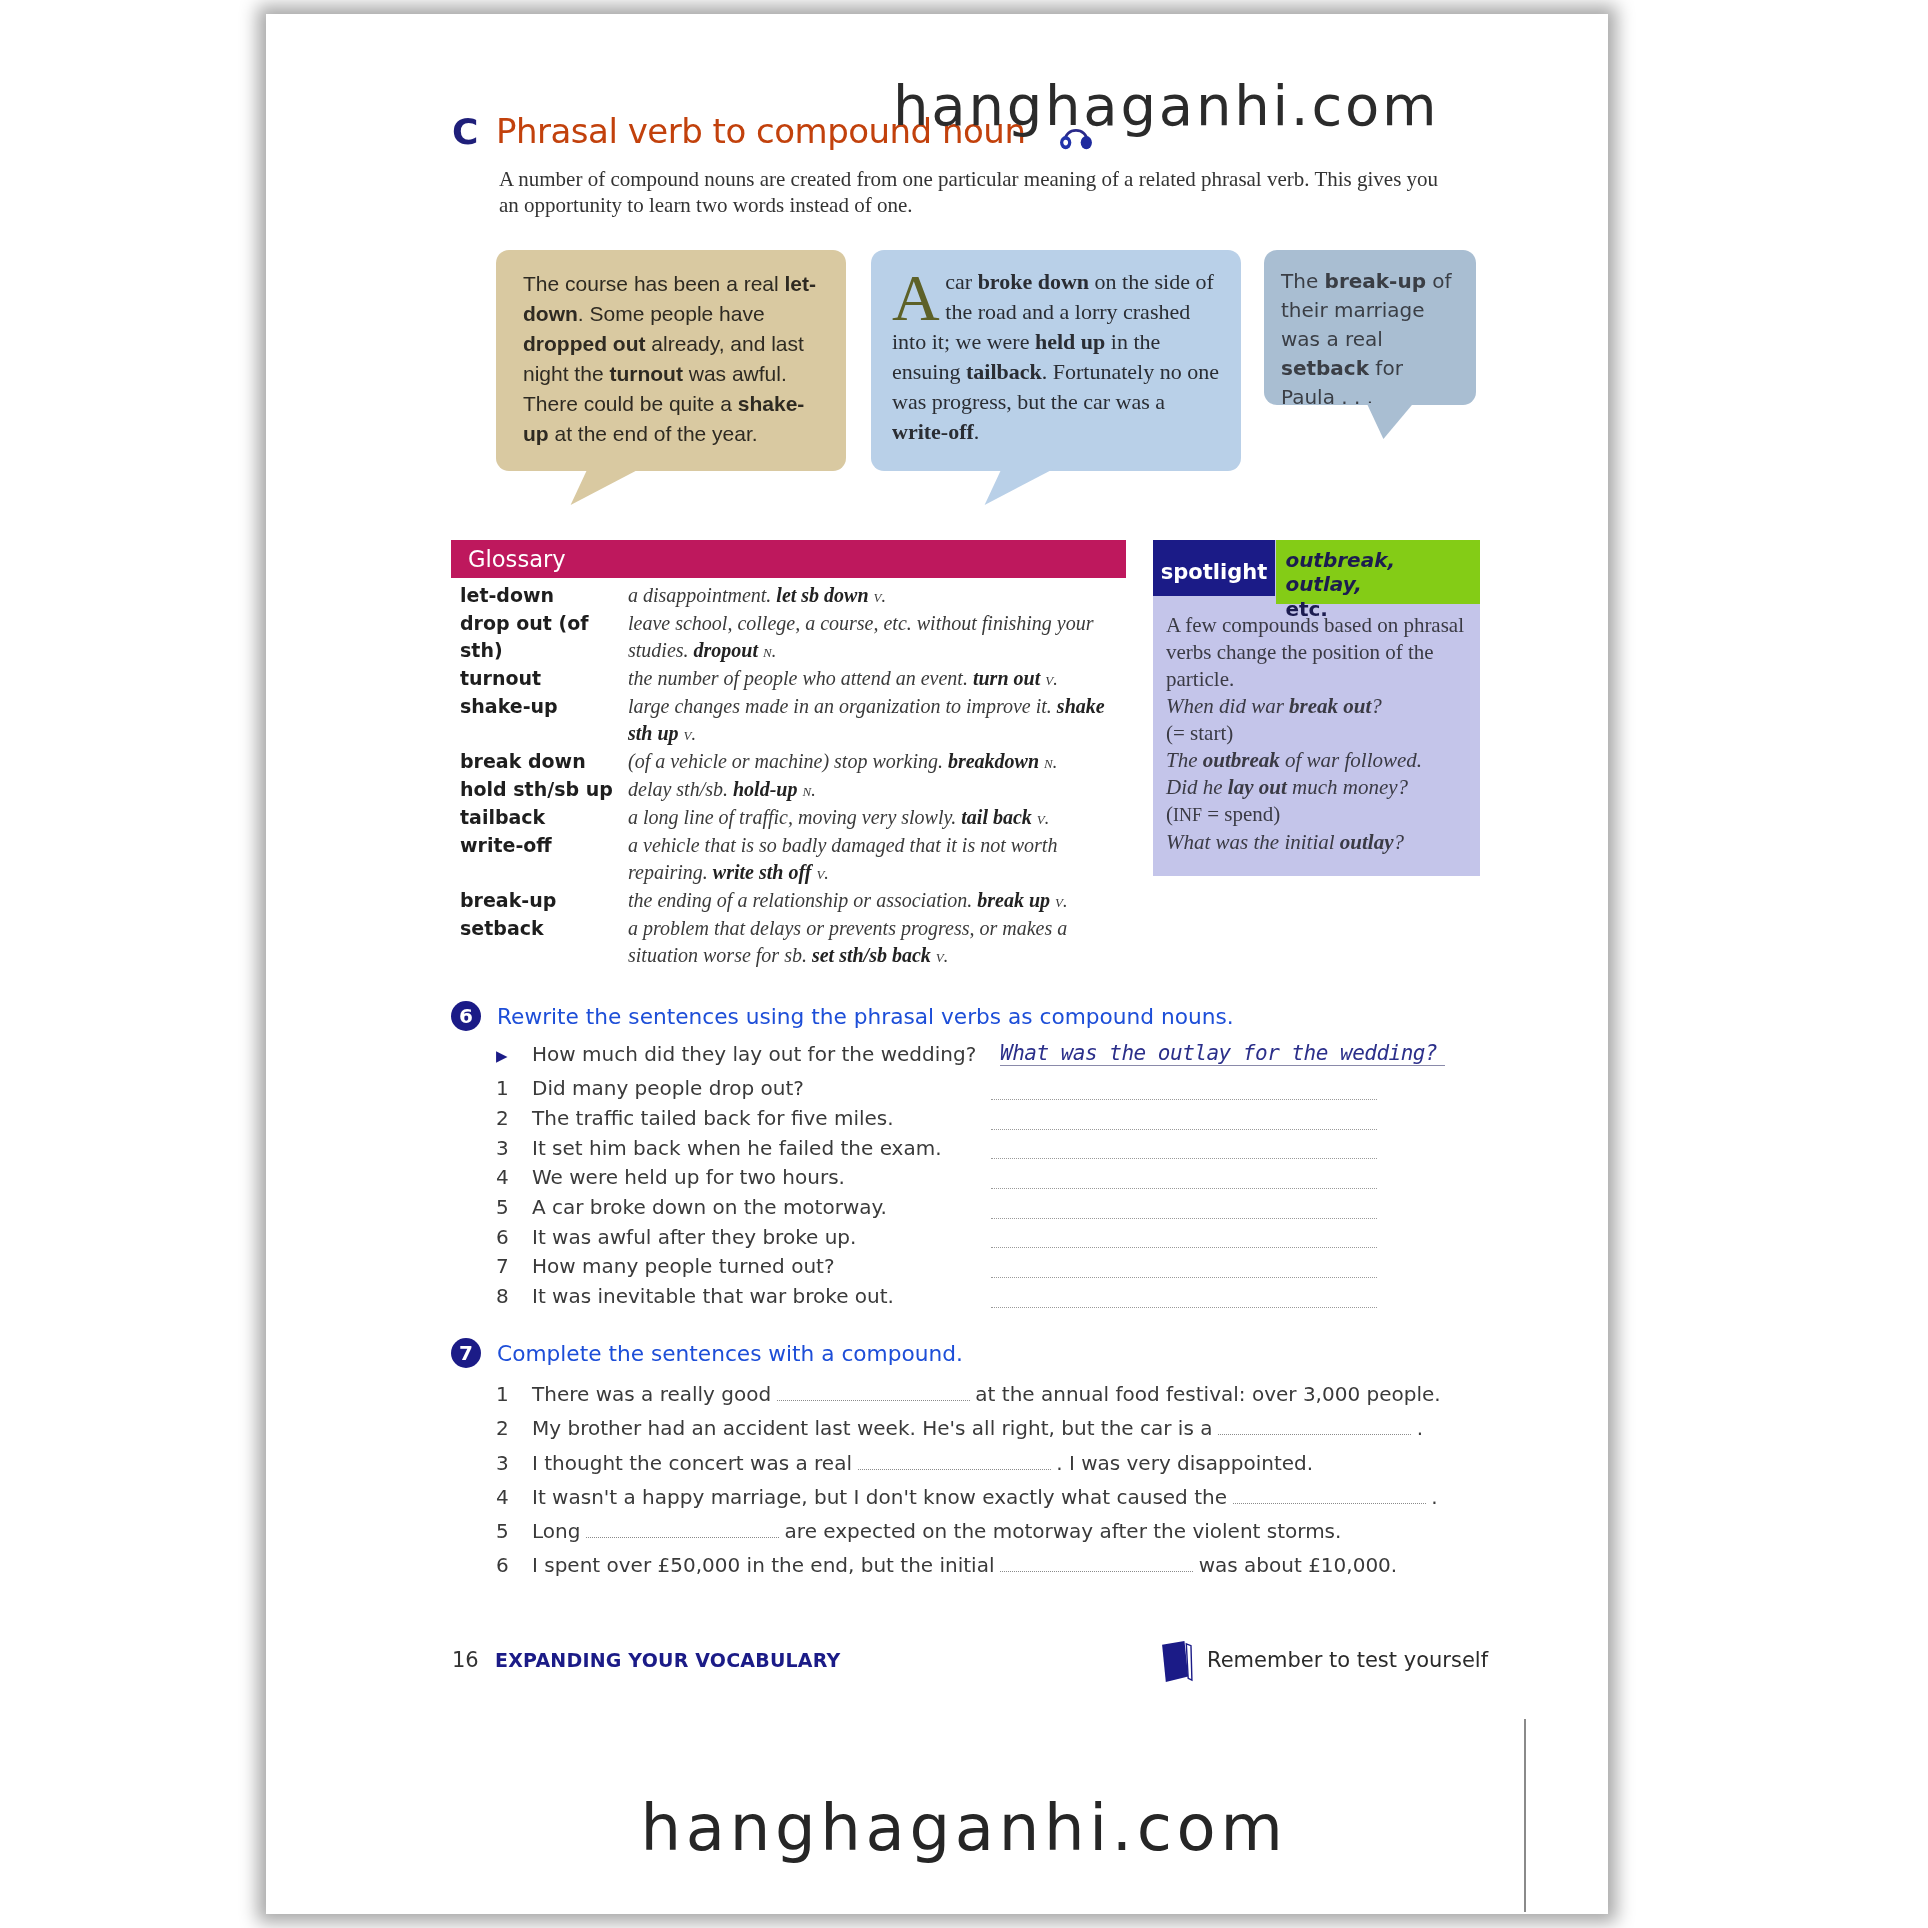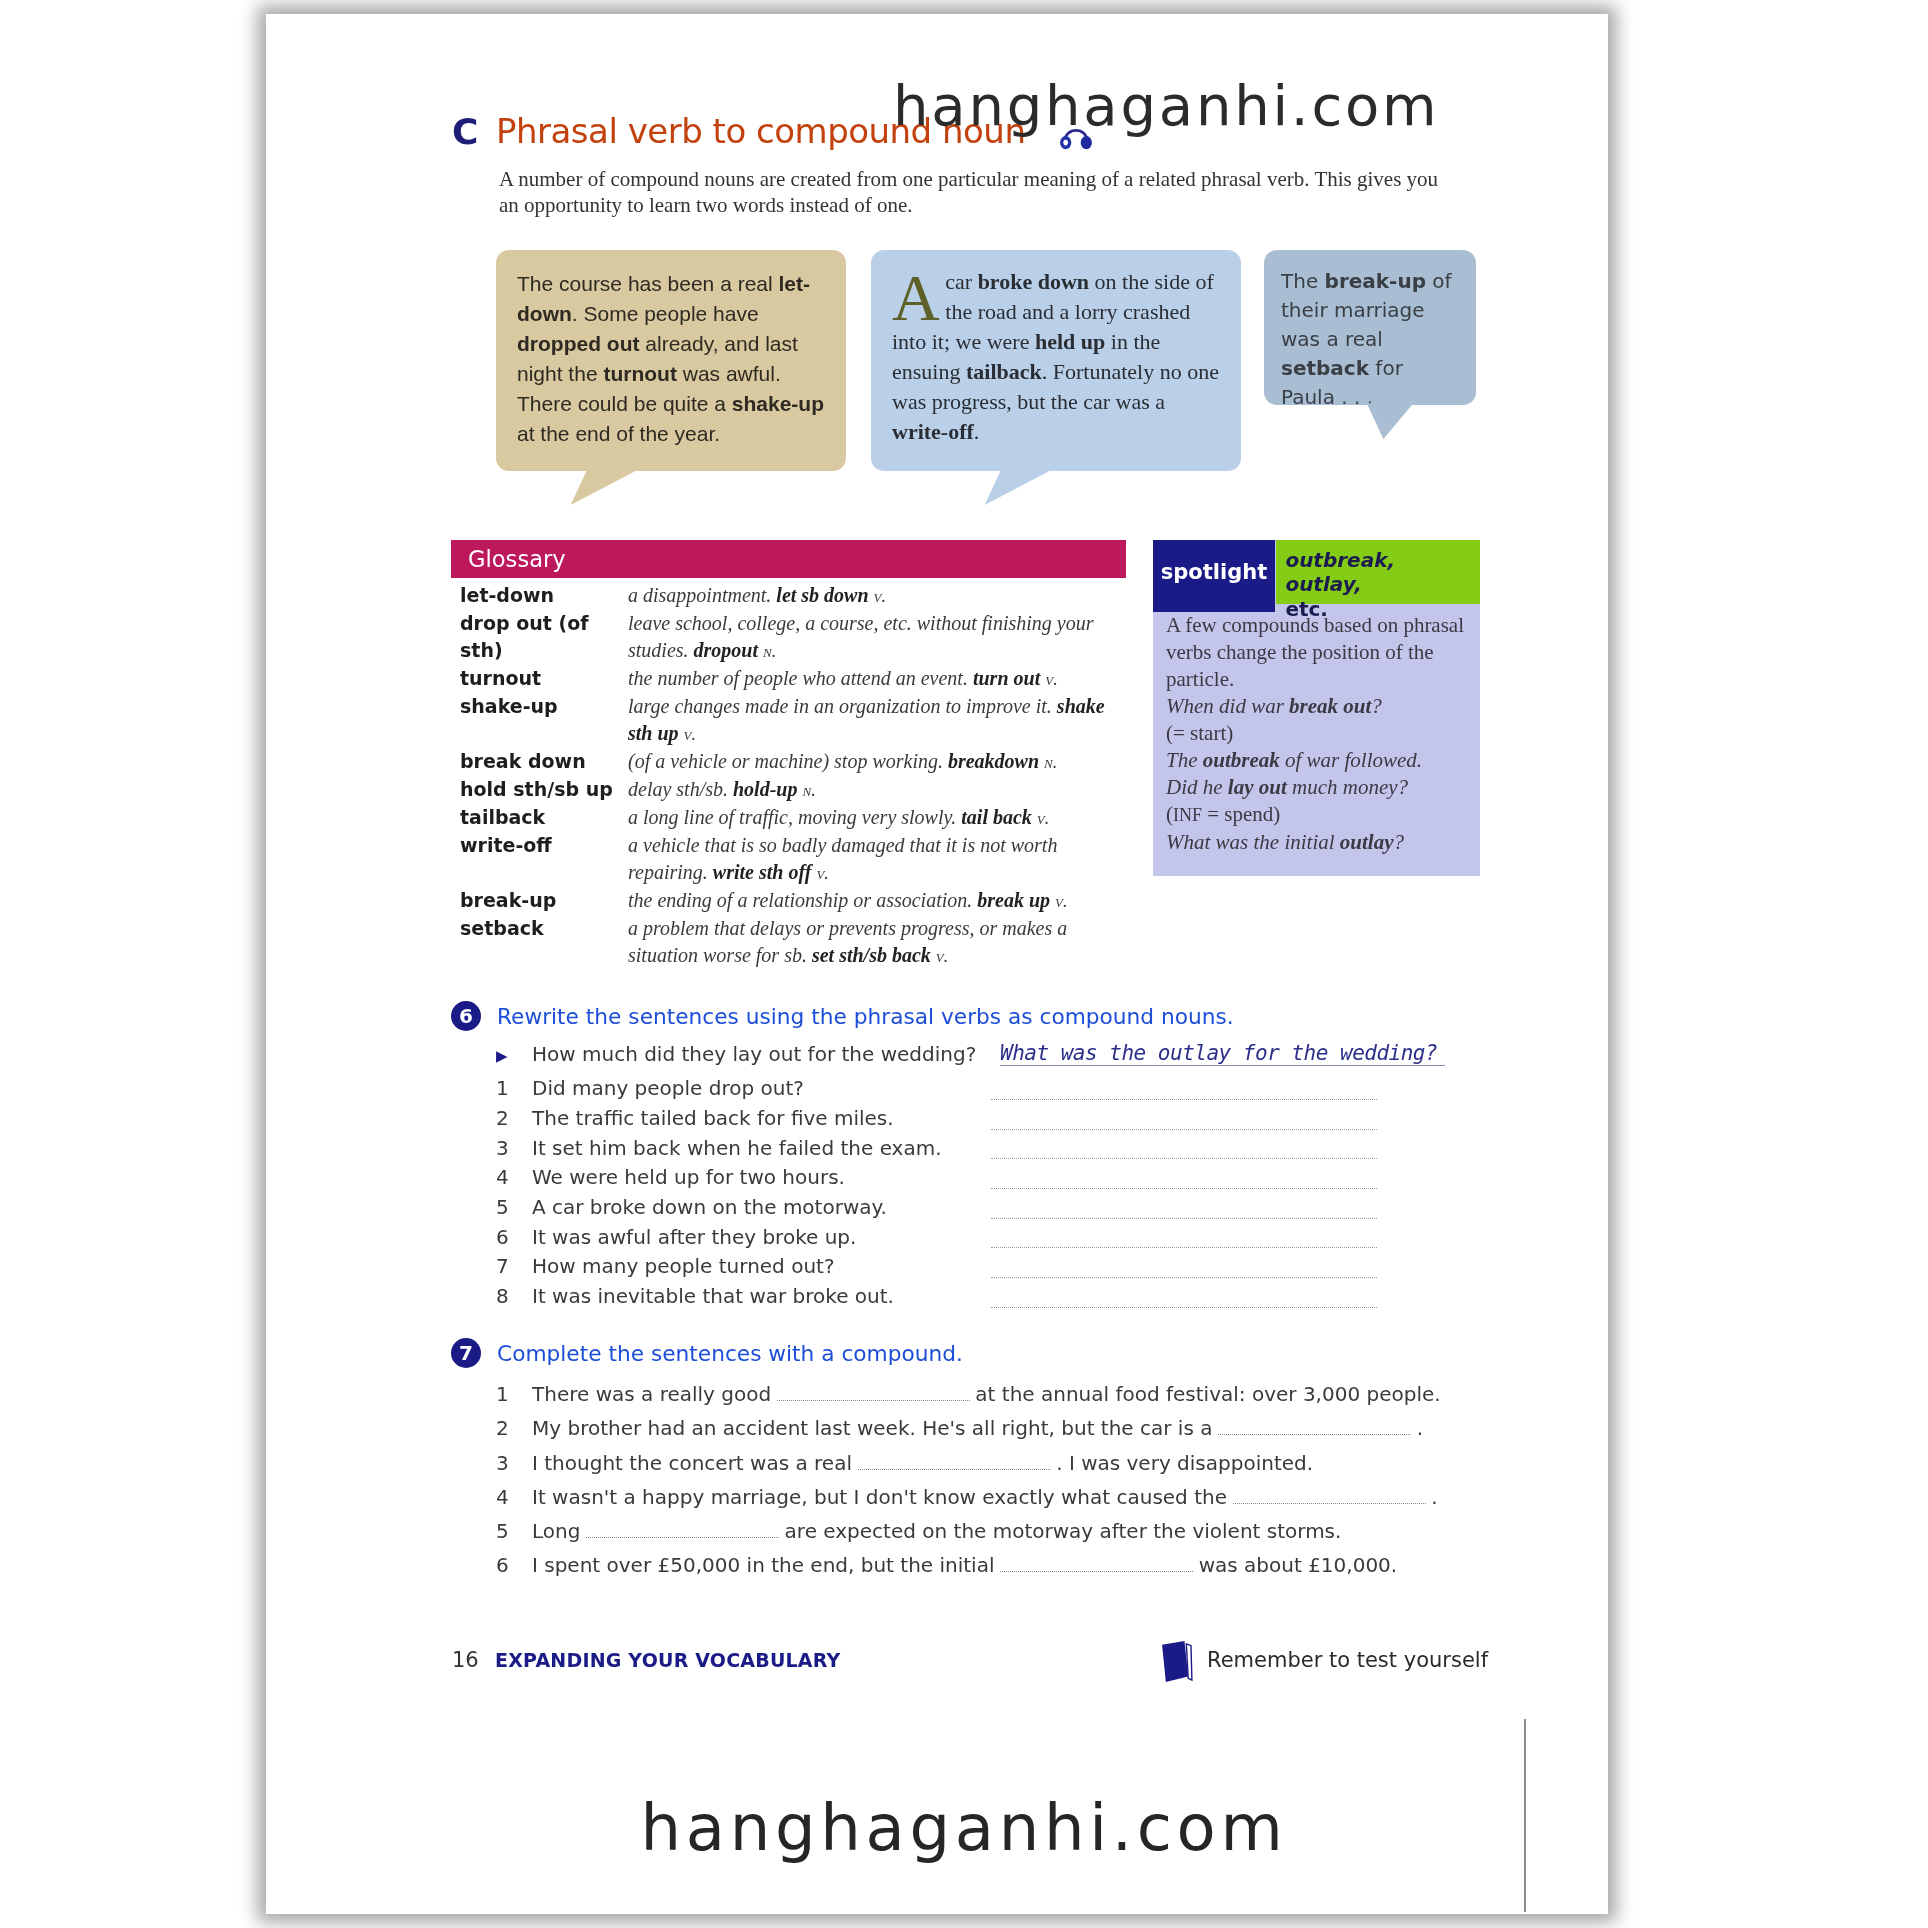--- a/index.html
+++ b/index.html
@@ -20,42 +20,42 @@
 
   
   .title-letter { left:452px; top:111px; font-size:36px; font-weight:bold; color:#1f1f7a; font-family:"DejaVu Sans", sans-serif; }
   .title-text { left:496px; top:111px; font-size:34px; color:#c2410c; font-family:"DejaVu Sans", sans-serif; letter-spacing:-0.5px; }
   .audio-icon { left:1057px; top:121px; width:38px; height:30px; }
   .watermark-top { left:893px; top:73px; font-size:56px; color:#2b2b2b; font-family:"DejaVu Sans", sans-serif; letter-spacing:2.8px; font-weight:500; }
   .intro { left:499px; top:166px; width:960px; font-size:21px; line-height:26px; color:#333; font-family:"Liberation Serif", serif; }
 
   
   .bubble { position:absolute; border-radius:13px; box-sizing:border-box; }
-  .bubble-tan { left:496px; top:250px; width:350px; height:221px; background:#d9c9a1; padding:19px 21px; font-family:"Liberation Sans", sans-serif; font-size:21px; line-height:30px; color:#2e2a22; }
+  .bubble-tan { left:496px; top:250px; width:350px; height:221px; background:#d9c9a1; padding:19px 27px; font-family:"Liberation Sans", sans-serif; font-size:21px; line-height:30px; color:#2e2a22; }
   .bubble-blue { left:871px; top:250px; width:370px; height:221px; background:#b9d0e8; padding:17px 21px; font-family:"Liberation Serif", serif; font-size:22px; line-height:30px; color:#2a2d33; }
   .bubble-grey { left:1264px; top:250px; width:212px; height:155px; background:#a9bed2; padding:17px 17px; font-family:"DejaVu Sans", sans-serif; font-size:20px; line-height:29px; color:#3a3e45; }
   .tail { position:absolute; width:0; height:0; }
   .tail-tan { left:579px; top:469px; border-left:0 solid transparent; border-right:52px solid transparent; border-top:36px solid #d9c9a1; transform:skewX(-25deg); }
   .tail-blue { left:993px; top:469px; border-left:0 solid transparent; border-right:52px solid transparent; border-top:36px solid #b9d0e8; transform:skewX(-25deg); }
   .tail-grey { left:1375px; top:403px; border-left:0 solid transparent; border-right:47px solid transparent; border-top:36px solid #a9bed2; transform:skewX(25deg); }
   .dropcap { float:left; font-size:66px; line-height:53px; color:#5d6128; margin:3.8px 5.6px 0 0; font-family:"Liberation Serif", serif; }
   b { font-weight:bold; }
 
   
   .gloss-header { left:451px; top:540px; width:675px; height:38px; background:#be185d; color:#fff; font-family:"DejaVu Sans", sans-serif; font-size:22.6px; line-height:38px; padding-left:17px; box-sizing:border-box; }
   .gloss-list { left:460px; top:582px; width:678px; }
   .gloss-row { display:flex; font-size:20px; line-height:27px; }
   .gloss-term { width:168px; flex:none; font-family:"DejaVu Sans", sans-serif; font-size:19px; color:#1e1e1e; font-weight:600; }
   .gloss-def { width:504px; font-family:"Liberation Serif", serif; font-size:20px; color:#3a3a3a;font-style:italic; }
   .gloss-def b { color:#222; }
   .sc { font-variant:small-caps; font-size:18px; }
 
   
   .spot-box { left:1153px; top:540px; width:327px; height:336px; background:#c4c5ea; }
-  .spot-label { left:1153px; top:540px; width:122px; height:72px; background:#1b1b87; color:#fff; font-family:"DejaVu Sans", sans-serif; font-size:21px; line-height:64px; text-align:center; font-weight:600; }
+  .spot-label { left:1153px; top:540px; width:122px; height:56px; background:#1b1b87; color:#fff; font-family:"DejaVu Sans", sans-serif; font-size:21px; line-height:64px; text-align:center; font-weight:600; }
   .spot-title { left:1276px; top:540px; width:204px; height:64px; background:#84cc16; color:#1c1c50; font-family:"DejaVu Sans", sans-serif; font-size:20px; line-height:24.5px; padding:7.5px 9.4px; box-sizing:border-box; font-weight:600; font-style:italic; }
   .spot-title .etc { font-style:normal; }
   .spot-body { left:1166px; top:612px; width:306px; font-family:"Liberation Serif", serif; font-size:21px; line-height:27px; color:#3a3a44; }
   .spot-body i { font-style:italic; }
 
   
   .ex-num { width:30px; height:30px; border-radius:50%; background:#1b1b87; color:#fff; font-family:"DejaVu Sans", sans-serif; font-weight:bold; font-size:20px; text-align:center; line-height:30px; }
   .ex-title { font-family:"DejaVu Sans", sans-serif; font-size:21.7px; color:#1d4ed8; }
   .ex-row { position:absolute; left:496px; font-family:"DejaVu Sans", sans-serif; font-size:20px; color:#3a3a3a; display:flex; align-items:baseline; }
   .ex-row .n { width:36px; flex:none; }

